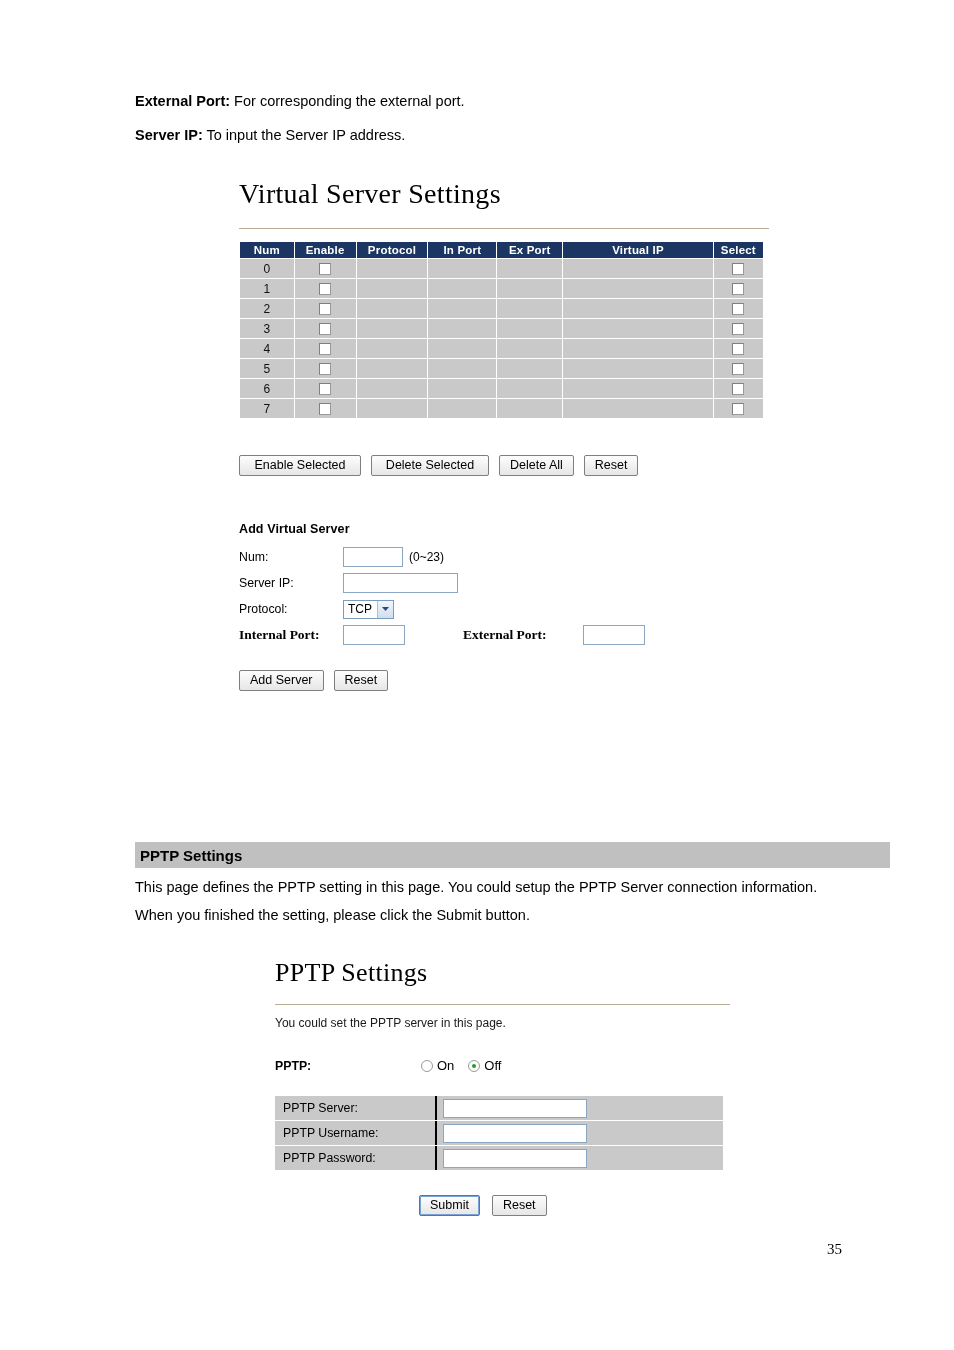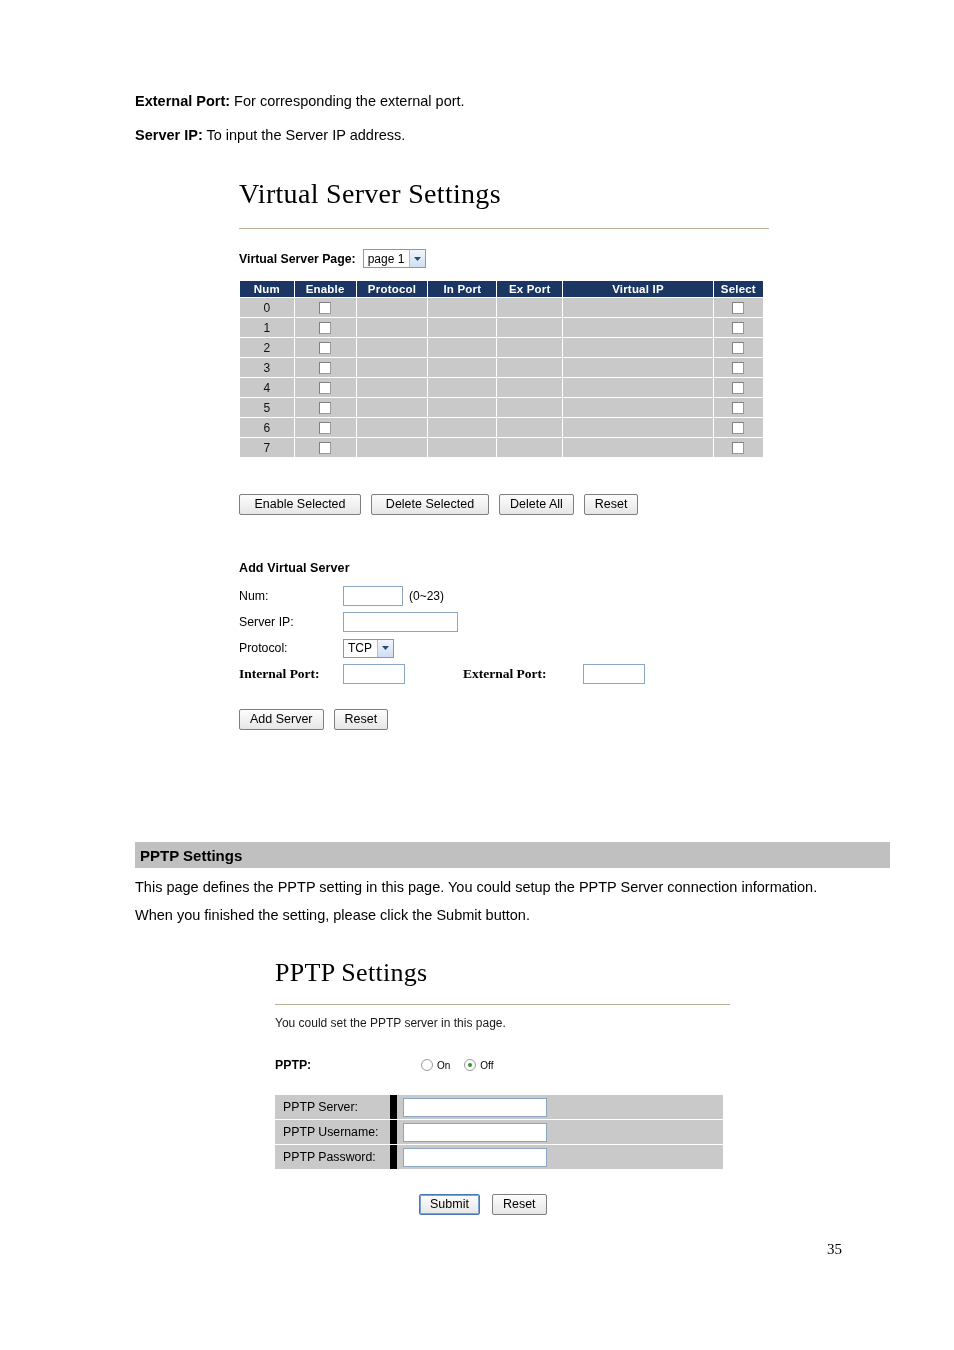--- a/index.html
+++ b/index.html
@@ -203,37 +203,37 @@
     border: 1px solid #9a9a9a;
     display: inline-block;
     position: relative;
     margin-right: 4px;
   }
   .radio.on::after {
     content: ""; position: absolute;
     left: 3px; top: 3px; width: 4px; height: 4px;
     border-radius: 50%; background: #2a9a2a;
   }
-  .radio-wrap .rl { font-size: 10px; }
+  .radio-wrap .rl { font-size: 13px; }
 
   table.pptp-table {
     margin-top: 22px;
     border-collapse: separate;
     border-spacing: 0 1px;
     width: 448px;
     background: #ffffff;
     font-size: 12.3px;
   }
   table.pptp-table td {
     background: #c9c9c9;
     height: 24px;
     padding: 0 0 0 8px;
     vertical-align: middle;
   }
-  table.pptp-table td.lab { width: 122px; border-right: 7px solid #000000; }
+  table.pptp-table td.lab { width: 162px; border-right: 2px solid #000000; }
   table.pptp-table td.fld { padding-left: 6px; }
   .pptp-input {
     border: 1px solid #8aa6c2;
     background: #ffffff;
     height: 19px; width: 144px;
     display: inline-block;
   }
   .pptp-btn-row {
     margin-top: 24px;
     display: flex; gap: 12px;
@@ -258,31 +258,20 @@
     <b>Server IP:</b><span> To input the Server IP address.</span>
   </p>
 </div>
 
 <div class="vs-panel">
 
   <h1 class="panel-title">Virtual Server Settings</h1>
   <hr class="rule">
 
 
-  <div class="vsp-row">
-    <span class="lbl">Virtual Server Page:</span>
-    <span class="xp-select">
-      <span class="val">page 1</span>
-      <span class="arrow">
-        <svg width="7" height="4" viewBox="0 0 7 4">
-            <path d="M0 0 L7 0 L3.5 4 Z" fill="#2a4a77"></path>
-          </svg>
-      </span>
-    </span>
-  </div>
 
   <table class="vs-table">
     <thead>
       <tr>
         <th style="width:55px">Num</th>
         <th style="width:62px">Enable</th>
         <th style="width:72px">Protocol</th>
         <th style="width:70px">In Port</th>
         <th style="width:67px">Ex Port</th>
         <th style="width:155px">Virtual IP</th>

